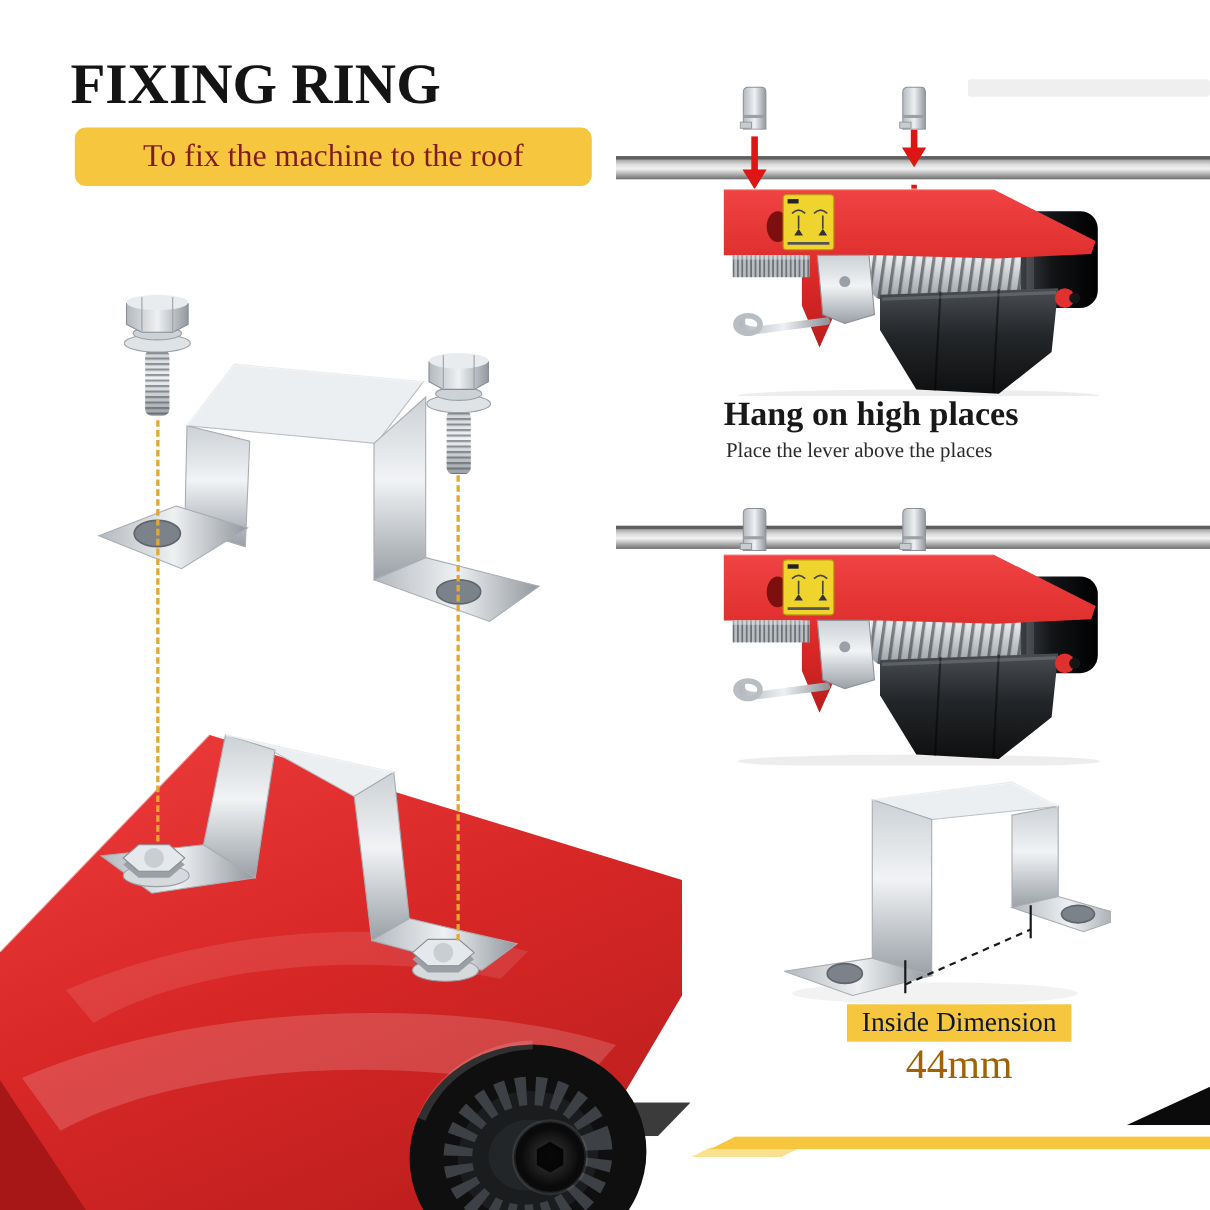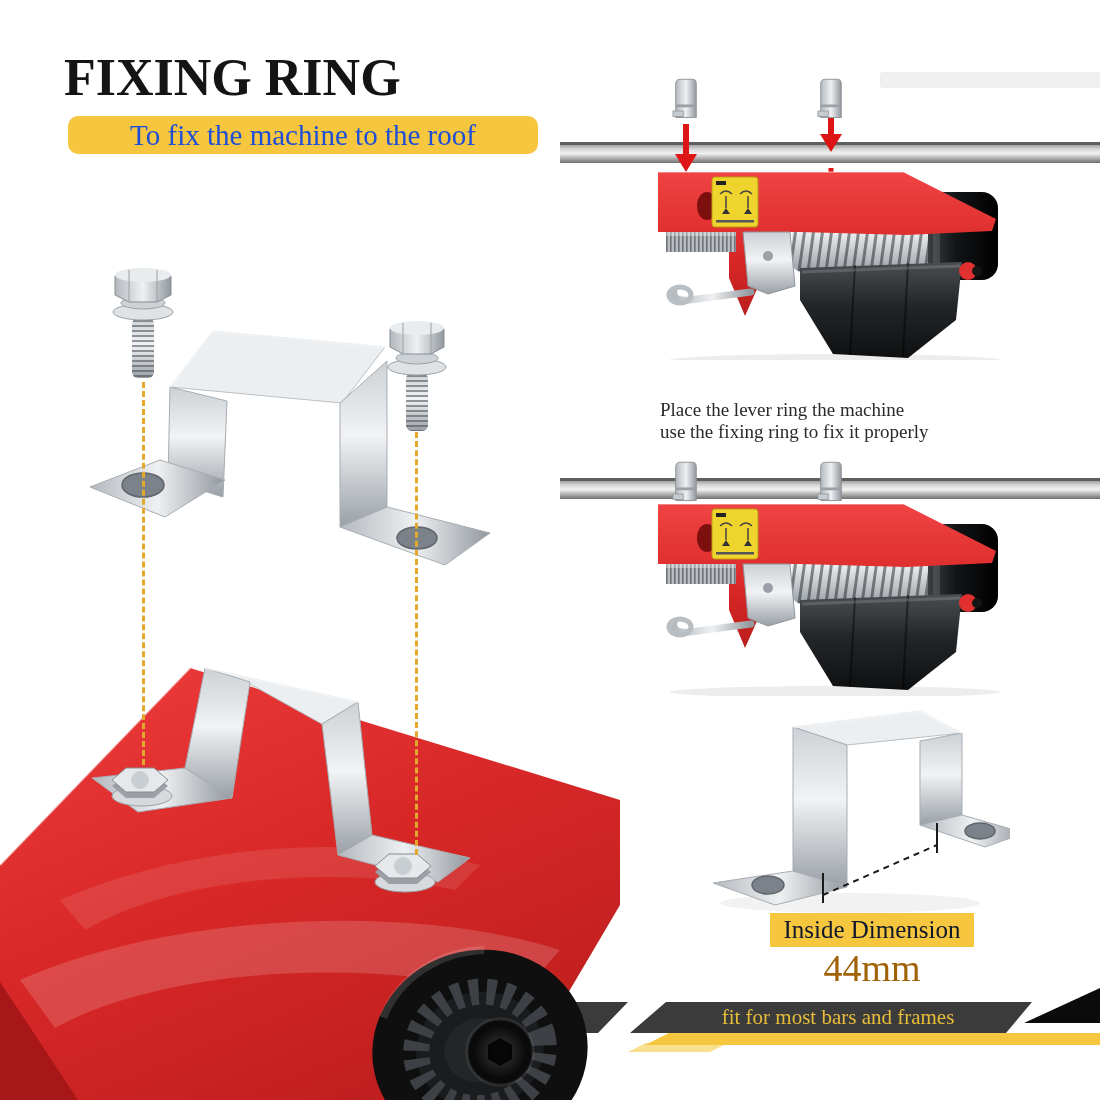--- a/index.html
+++ b/index.html
@@ -1,22 +1,22 @@
 <!DOCTYPE html>
 <html><head>
 <meta charset="utf-8">
 <style>
   html,body{margin:0;padding:0;background:#fff;}
   .canvas{position:relative;width:1100px;height:1100px;background:#ffffff;overflow:hidden;
           font-family:Liberation Serif, serif;}
   .abs{position:absolute;}
   .page-title{left:64px;top:48px;font-size:52px;font-weight:700;letter-spacing:0px;color:#141414;z-index:3;}
-  .subtitle-pill{left:68px;top:116px;width:470px;height:38px;background:#F6C63E;border-radius:10px;
+  .subtitle-pill{left:68px;top:116px;width:470px;height:53px;background:#F6C63E;border-radius:10px;
                  display:flex;align-items:center;justify-content:center;font-size:29px;font-weight:500;
-                 color:#1d4ed8;z-index:3;}
+                 color:#7f1d1d;z-index:3;}
   .hang-heading{left:658px;top:358px;font-size:31px;font-weight:700;color:#181818;z-index:3;}
   .hang-line{left:660px;font-size:19px;color:#2a2a2a;z-index:3;}
   .hang-line.l1{top:399px;}
   .hang-line.l2{top:421px;}
   .dim-label{left:770px;top:913px;width:204px;height:34px;background:#F6C63E;display:flex;align-items:center;
              justify-content:center;font-size:25px;font-weight:500;color:#0f172a;z-index:3;}
   .dim-value{left:770px;top:946px;width:204px;text-align:center;font-size:38px;color:#a16207;z-index:3;}
   .guide-line{width:0;border-left:3px dashed #E2A92E;z-index:5;}
   .guide-left{left:142px;top:382px;height:383px;}
   .guide-right{left:415px;top:432px;height:423px;}
@@ -43,33 +43,30 @@
 </head>
 <body>
 
 <div class="canvas">
 
   <div class="abs page-title">FIXING RING</div>
   <div class="abs subtitle-pill">
     <span>To fix the machine to the roof</span>
   </div>
 
-  <div class="abs hang-line l1">Place the lever ring the machine</div>
-  <div class="abs hang-line l2">use the fixing ring to fix it properly</div>
+  <div class="abs hang-heading">Hang on high places</div>
+  <div class="abs hang-line l1">Place the lever above the places</div>
 
   <div class="abs dim-label">
     <span>Inside Dimension</span>
   </div>
   <div class="abs dim-value">44mm</div>
 
   <div class="abs band band-piece-a"></div>
   <div class="abs band-stripe-tail"></div>
-  <div class="abs band band-main">
-    <span>fit for most bars and frames</span>
-  </div>
   <div class="abs band-triangle"></div>
   <div class="abs band-stripe"></div>
 
   <div class="abs guide-line guide-left"></div>
   <div class="abs guide-line guide-right"></div>
 
   <svg width="0" height="0" style="position:absolute">
     <defs>
       <linearGradient id="gSteelV" x1="0" y1="0" x2="0" y2="1">
         <stop offset="0" stop-color="#ccd1d5"></stop>

